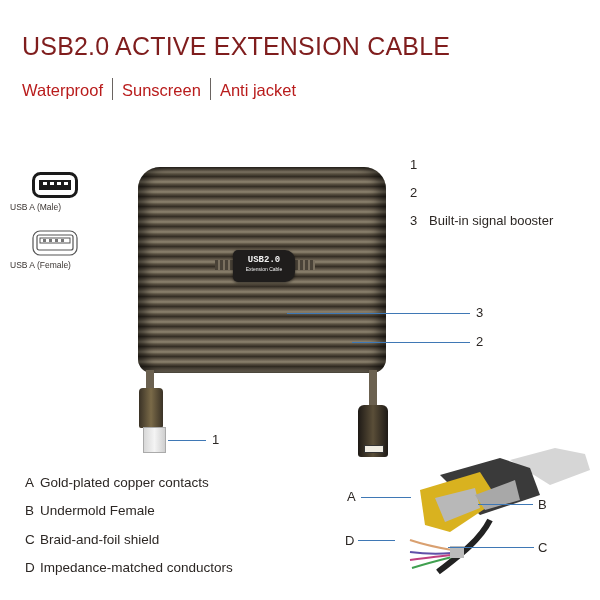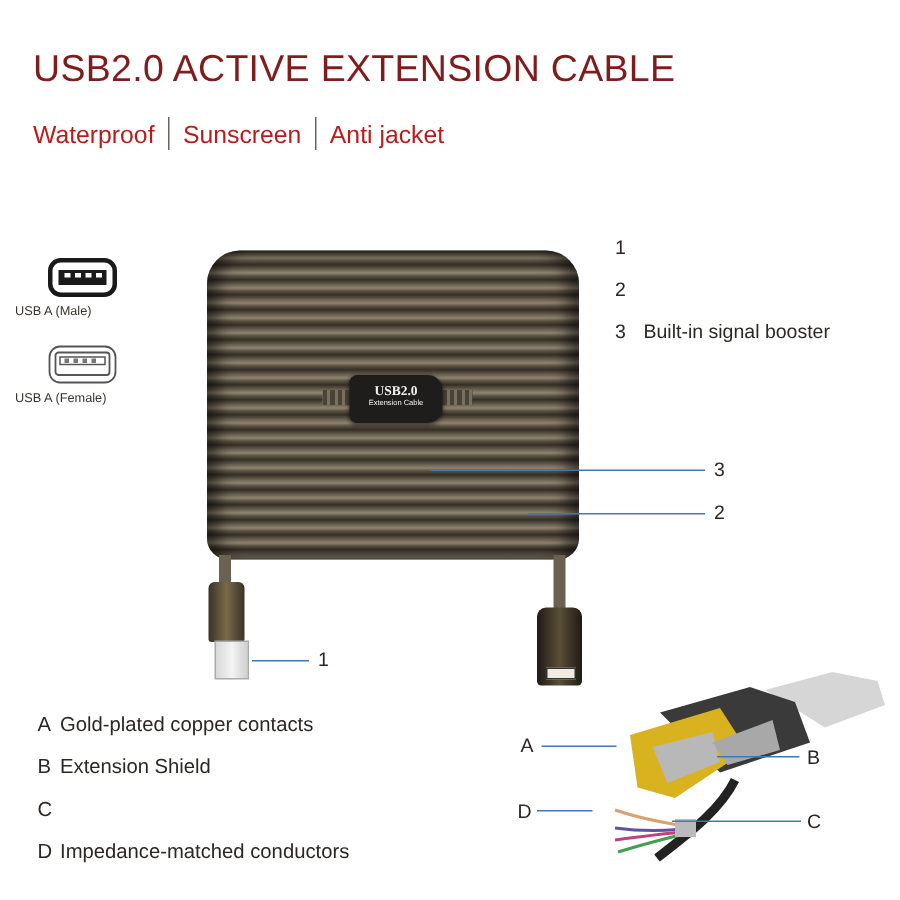--- a/index.html
+++ b/index.html
@@ -13,21 +13,21 @@
   .legend-top .row { height:28px; display:flex; align-items:center; }
   .legend-top .num { width:19px; }
   .legend-bot { left:25px; top:468px; font-size:13.5px; font-family:"Liberation Sans", sans-serif; color:#2c2724; }
   .legend-bot .row { height:28.5px; display:flex; align-items:center; }
   .legend-bot .letter { width:15px; }
   .port-label { font-size:8.5px; font-family:"Liberation Sans", sans-serif; color:#3a3431; width:90px; }
   .coil { left:138px; top:167px; width:248px; height:206px; border-radius:22px 22px 14px 14px;
           background: repeating-linear-gradient(180deg, #3d362c 0px, #6f6555 3px, #8e8470 5px, #5a5142 7px, #2e2820 10px);
           box-shadow: inset 8px 0 10px rgba(0,0,0,0.5), inset -8px 0 10px rgba(0,0,0,0.5); }
   .booster { left:233px; top:250px; width:62px; height:32px; background:#1f1d1c; border-radius:5px 10px 10px 5px; color:#f2f2f2; text-align:center; box-shadow:0 1px 3px rgba(0,0,0,0.6); }
-  .booster .b1 { font-size:9px; font-weight:bold; margin-top:5px; font-family:Liberation Serif, serif; }
+  .booster .b1 { font-size:9px; font-weight:bold; margin-top:5px; font-family:Liberation Mono, monospace; }
   .booster .b2 { font-size:5px; margin-top:1px; font-family:"Liberation Sans", sans-serif; }
   .callout { background:#3f78b5; height:1.4px; }
   .callnum { font-size:13px; font-family:"Liberation Sans", sans-serif; color:#2c2724; }
 </style>
 </head>
 <body>
 
 <div class="abs title">USB2.0 ACTIVE EXTENSION CABLE</div>
 <div class="abs subtitle">
   <span>Waterproof</span>
@@ -98,24 +98,25 @@
   </div>
 </div>
 
 <div class="abs legend-bot">
   <div class="row">
     <span class="letter">A</span>
     <span>Gold-plated copper contacts</span>
   </div>
   <div class="row">
     <span class="letter">B</span>
-    <span>Extension Shield</span>
+    <span>Undermold Female</span>
   </div>
   <div class="row">
     <span class="letter">C</span>
+    <span>Braid-and-foil shield</span>
   </div>
   <div class="row">
     <span class="letter">D</span>
     <span>Impedance-matched conductors</span>
   </div>
 </div>
 
 <div class="abs" style="left:380px;top:440px;">
   <svg width="220" height="140" viewBox="0 0 220 140">
     <path d="M130 20 L175 8 L205 14 L210 30 L170 45 Z" fill="#d6d6d6"></path>

